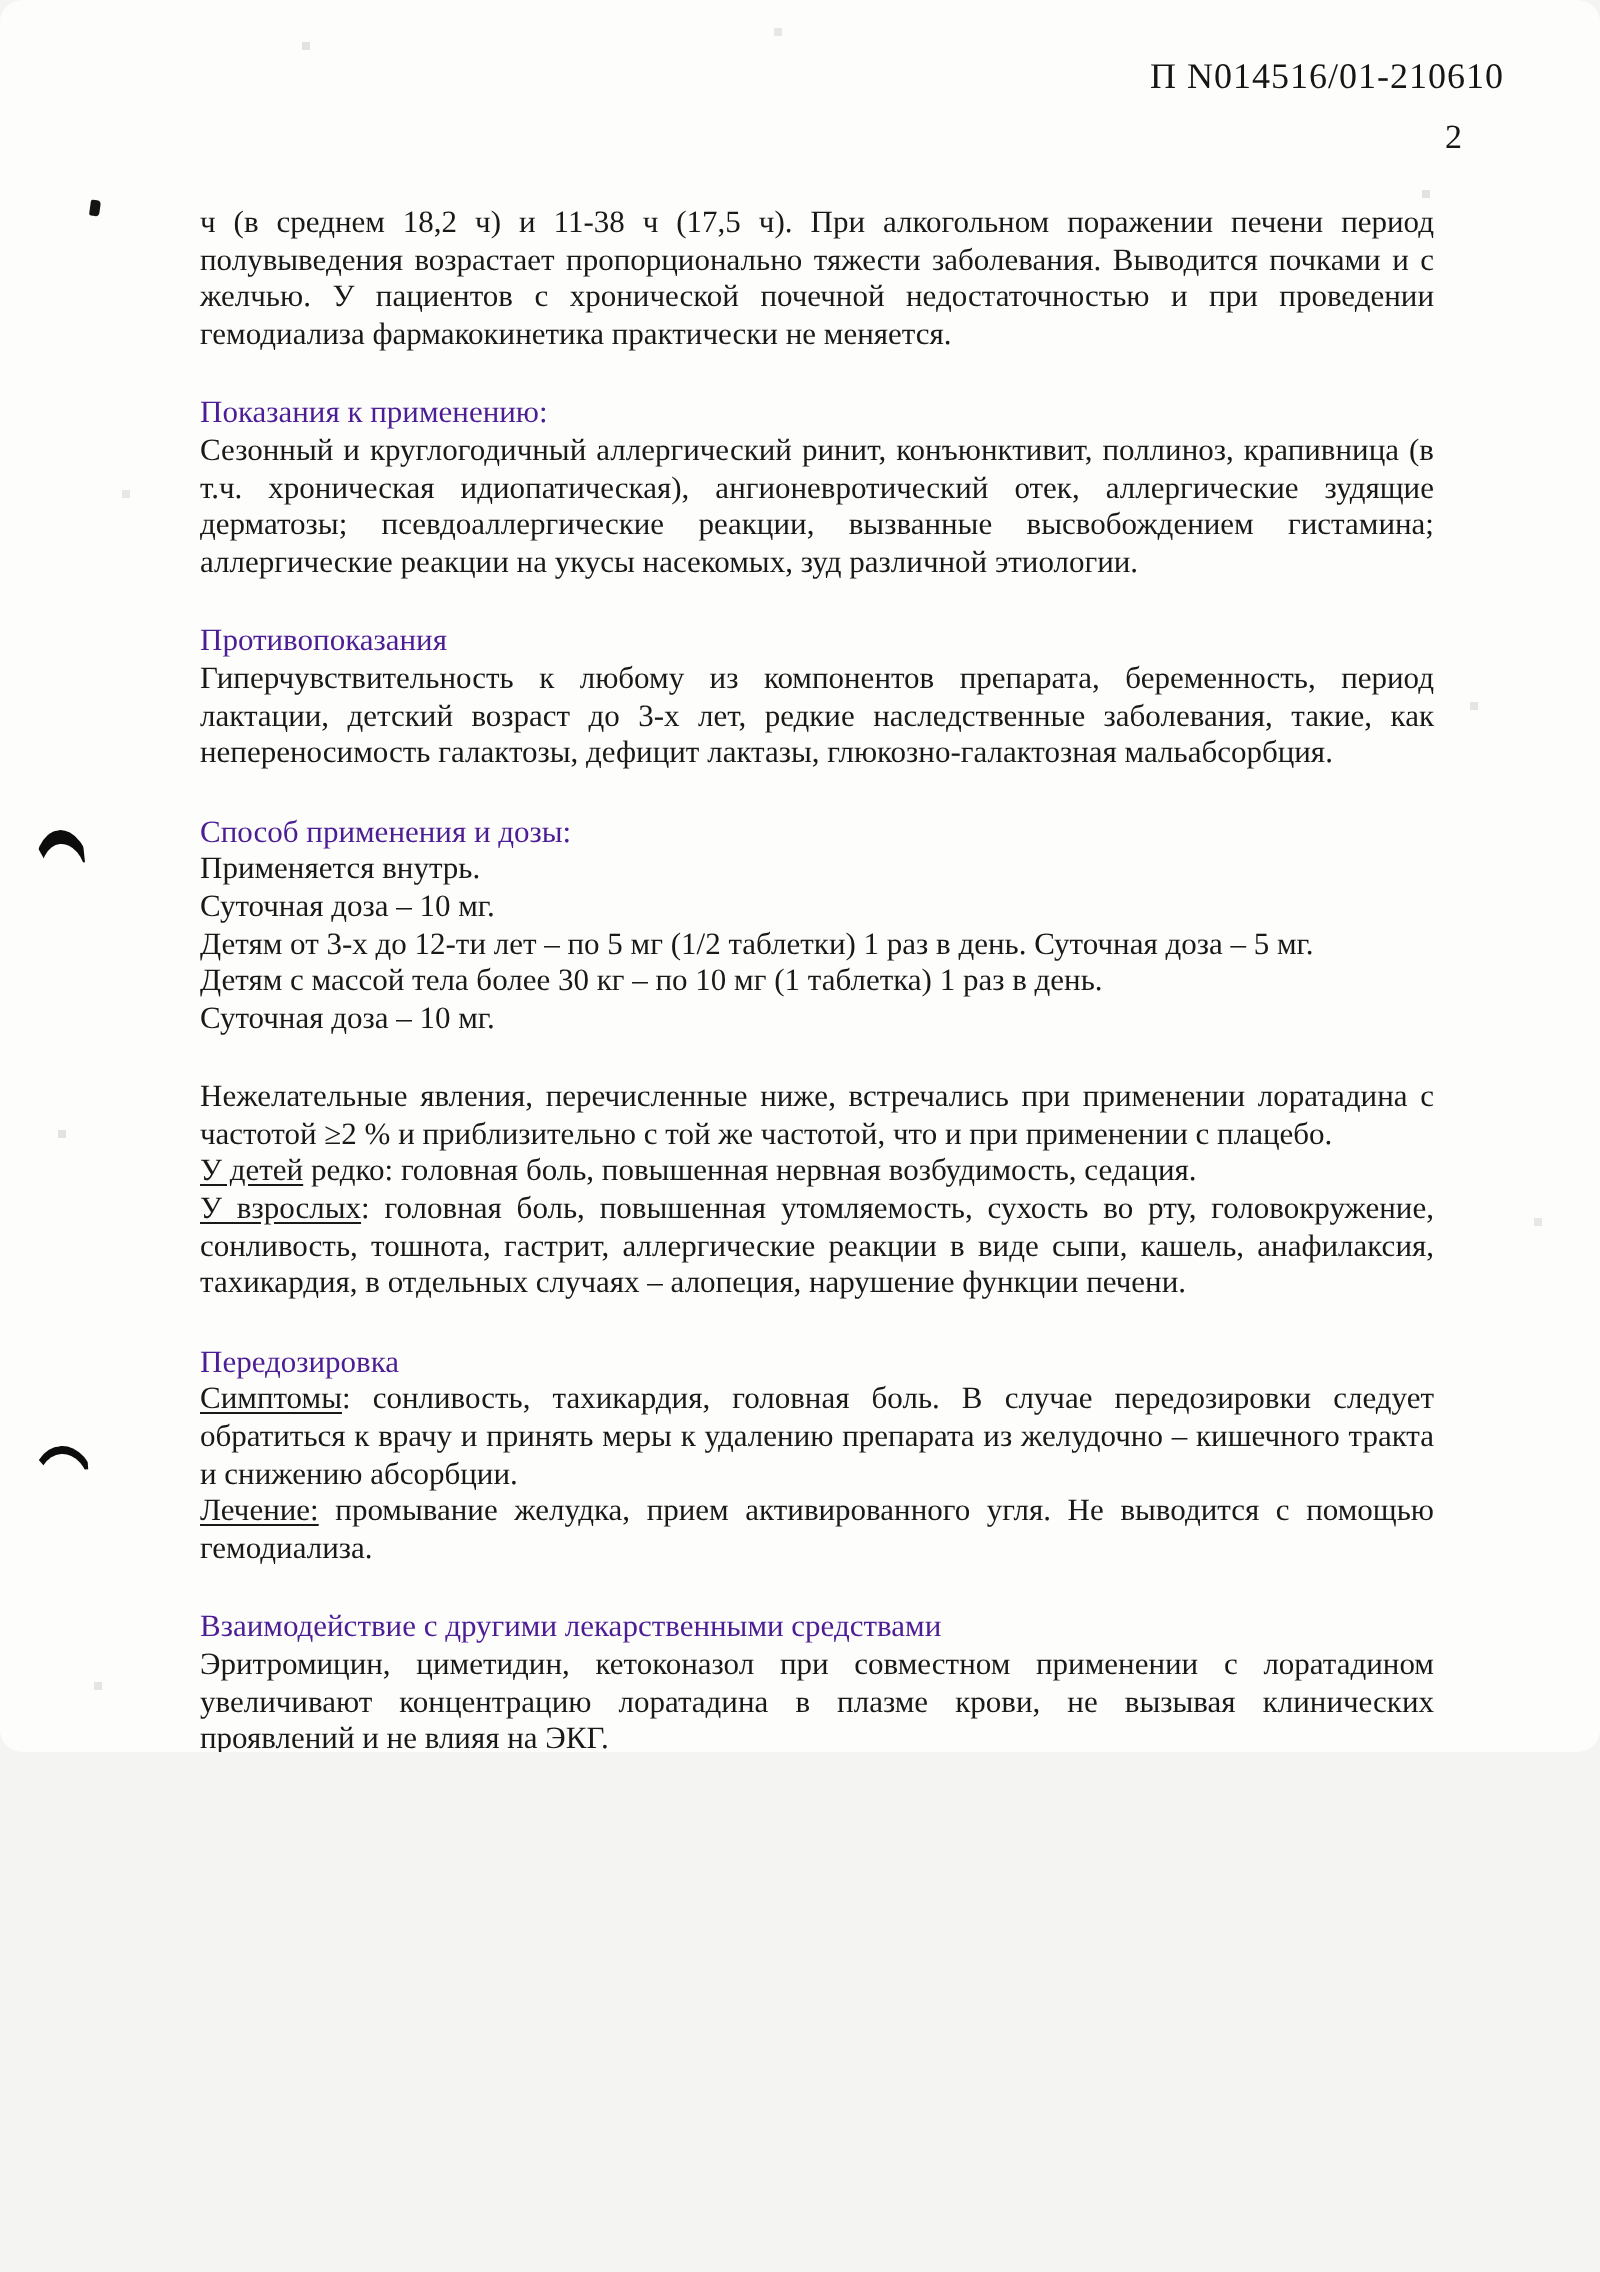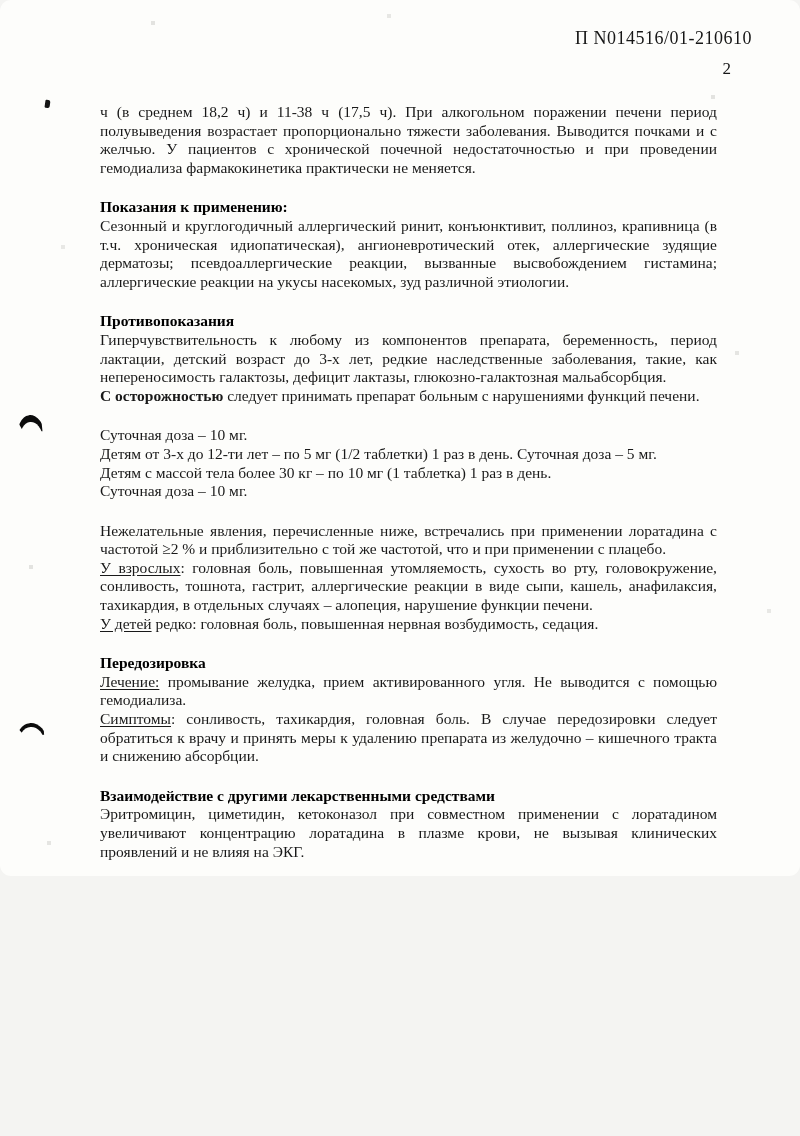--- a/index.html
+++ b/index.html
@@ -57,21 +57,21 @@
   .arc-2 {
     left:15px; top:723px; width:26px; height:14px;
     border-top-width:4px; transform:rotate(-4deg);
   }
   .content {
     position:absolute; left:100px; top:103px; width:617px;
     font-size:15.5px; line-height:18.6px; color:#191919;
   }
   .sec { margin-top:21px; }
   .sec:first-child { margin-top:0; }
-  .h { font-weight:bold; color:#000000;margin-top:19px; }
+  .h { font-weight:normal; color:#4c1d95;margin-top:19px; }
   .para { text-align:justify; text-align-last:left; }
   .b { font-weight:bold; }
   .u { text-decoration:underline; text-underline-offset:2px; }
   .footer-code {
     position:absolute; top:1084px; right:58px;
     font-family:"DejaVu Sans Mono", monospace;
     font-size:23px; letter-spacing:7px; color:#222;
     white-space:nowrap;
   }
 </style>
@@ -92,37 +92,38 @@
       <section class="sec">
         <div class="para"><span>ч (в среднем 18,2 ч) и 11-38 ч (17,5 ч). При алкогольном поражении печени период полувыведения  возрастает пропорционально тяжести заболевания. Выводится почками и с желчью. У пациентов с хронической почечной недостаточностью и при проведении гемодиализа фармакокинетика практически не меняется.</span></div>
       </section>
       <section class="sec">
         <div class="h">Показания к применению:</div>
         <div class="para"><span>Сезонный и круглогодичный аллергический ринит, конъюнктивит, поллиноз, крапивница (в т.ч. хроническая идиопатическая), ангионевротический отек, аллергические зудящие дерматозы; псевдоаллергические реакции, вызванные высвобождением гистамина; аллергические реакции на укусы насекомых, зуд различной этиологии.</span></div>
       </section>
       <section class="sec">
         <div class="h">Противопоказания</div>
         <div class="para"><span>Гиперчувствительность к любому из компонентов препарата, беременность, период лактации, детский возраст до 3-х лет, редкие наследственные заболевания, такие, как непереносимость галактозы, дефицит лактазы, глюкозно-галактозная мальабсорбция.</span></div>
-        <div class="para"><span class="b">С осторожностью</span><span> следует принимать препарат больным с нарушениями функций печени.</span></div>
       </section>
       <section class="sec">
+        <div class="h">Способ применения и дозы:</div>
+        <div class="para"><span>Применяется внутрь.</span></div>
         <div class="para"><span>Суточная доза – 10 мг.</span></div>
         <div class="para"><span>Детям от 3-х до 12-ти лет – по 5 мг (1/2 таблетки) 1 раз в день. Суточная доза – 5 мг.</span></div>
         <div class="para"><span>Детям с массой тела более 30 кг – по 10 мг (1 таблетка) 1 раз в день.</span></div>
         <div class="para"><span>Суточная доза – 10 мг.</span></div>
       </section>
       <section class="sec">
         <div class="para"><span>Нежелательные явления, перечисленные ниже, встречались при применении лоратадина с частотой ≥2 % и приблизительно с той же частотой, что и при применении с плацебо.</span></div>
+        <div class="para"><span class="u">У детей</span><span> редко: головная боль, повышенная нервная возбудимость, седация.</span></div>
         <div class="para"><span class="u">У взрослых</span><span>: головная боль, повышенная утомляемость, сухость во рту, головокружение, сонливость, тошнота, гастрит, аллергические реакции в виде сыпи, кашель, анафилаксия, тахикардия, в отдельных случаях – алопеция, нарушение функции печени.</span></div>
-        <div class="para"><span class="u">У детей</span><span> редко: головная боль, повышенная нервная возбудимость, седация.</span></div>
       </section>
       <section class="sec">
         <div class="h">Передозировка</div>
+        <div class="para"><span class="u">Симптомы</span><span>: сонливость, тахикардия, головная боль. В случае передозировки следует обратиться к врачу и принять меры к удалению препарата из желудочно – кишечного тракта и снижению абсорбции.</span></div>
         <div class="para"><span class="u">Лечение:</span><span> промывание желудка, прием активированного угля. Не выводится с помощью гемодиализа.</span></div>
-        <div class="para"><span class="u">Симптомы</span><span>: сонливость, тахикардия, головная боль. В случае передозировки следует обратиться к врачу и принять меры к удалению препарата из желудочно – кишечного тракта и снижению абсорбции.</span></div>
       </section>
       <section class="sec">
         <div class="h">Взаимодействие с другими лекарственными средствами</div>
         <div class="para"><span>Эритромицин, циметидин, кетоконазол при совместном применении с лоратадином увеличивают концентрацию лоратадина в плазме крови, не вызывая клинических проявлений и не влияя на ЭКГ.</span></div>
       </section>
     </div>
 
   <div class="footer-code">46541</div>
 </div>
 

